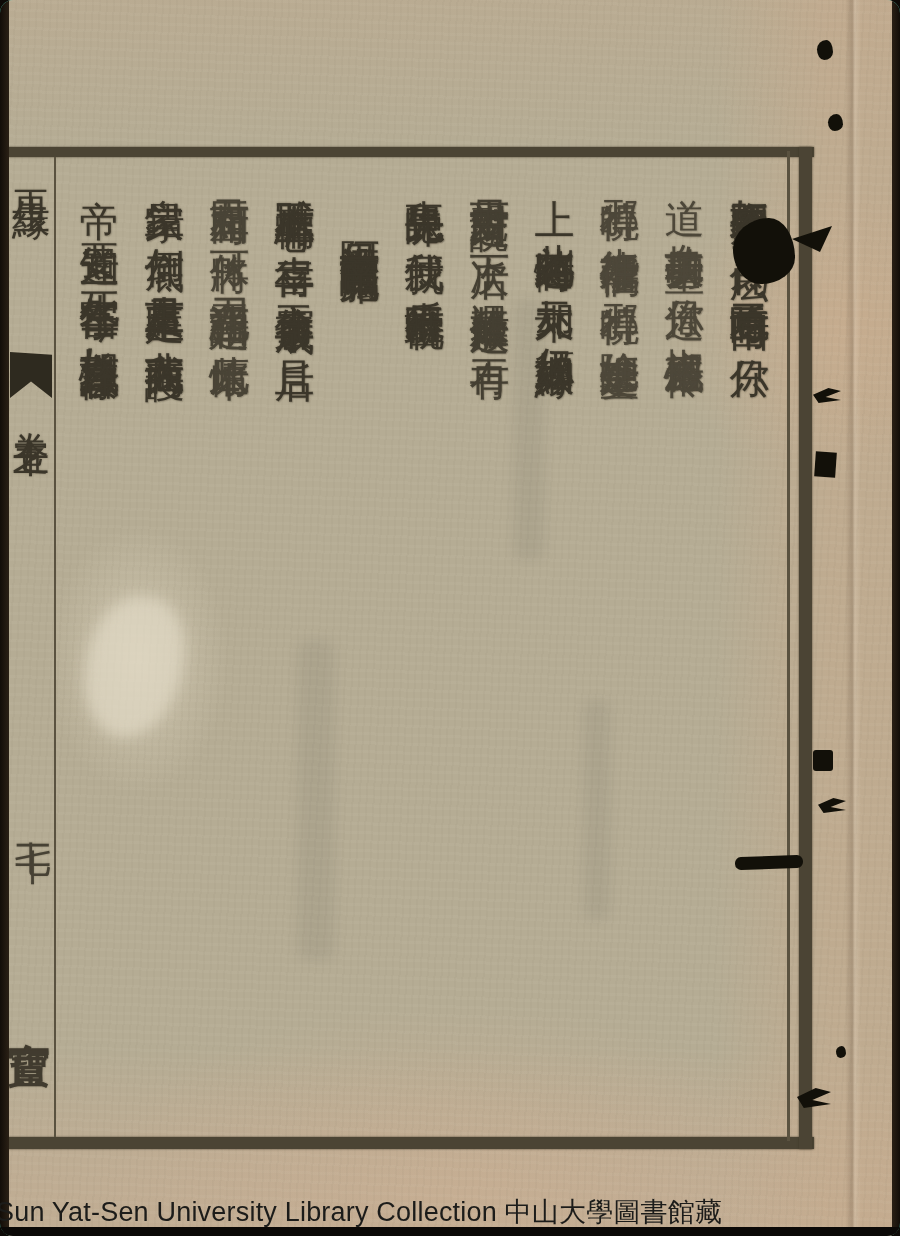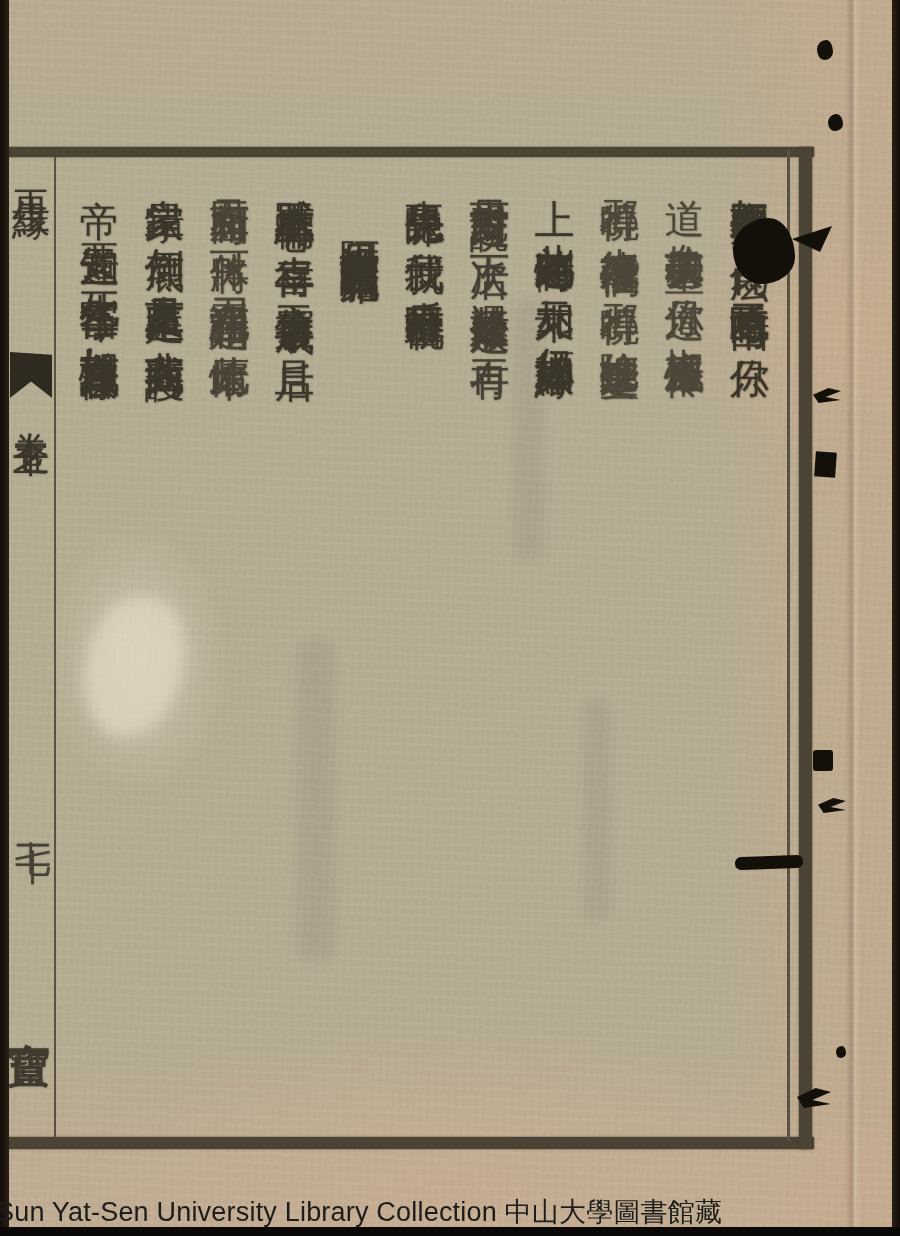--- a/index.html
+++ b/index.html
@@ -1,19 +1,20 @@
 <!DOCTYPE html>
 <html><head>
 <meta charset="utf-8">
 <style>
   html,body{margin:0;padding:0;background:#0d0a07;}
   #stage{
     position:relative;width:900px;height:1236px;overflow:hidden;
     background:#5eead4;
     font-family:"Liberation Serif", serif;
+    border-radius:13px;
   }
   
   #paper{
     position:absolute;left:8px;top:0;width:885px;height:1236px;
     background:
       radial-gradient(ellipse 130px 190px at 130px 660px, rgba(230,222,200,0.50), rgba(230,222,200,0) 70%),
       radial-gradient(ellipse 260px 200px at 840px 330px, rgba(206,173,141,0.45), rgba(206,173,141,0) 72%),
       radial-gradient(ellipse 500px 260px at 450px 1200px, rgba(203,174,146,0.55), rgba(203,174,146,0) 75%),
       linear-gradient(90deg, rgba(199,170,140,0) 80%, rgba(199,170,140,0.55) 93%),
       linear-gradient(0deg, rgba(200,173,146,0.62) 0%, rgba(200,173,146,0.45) 7%, rgba(200,173,146,0) 15%),

